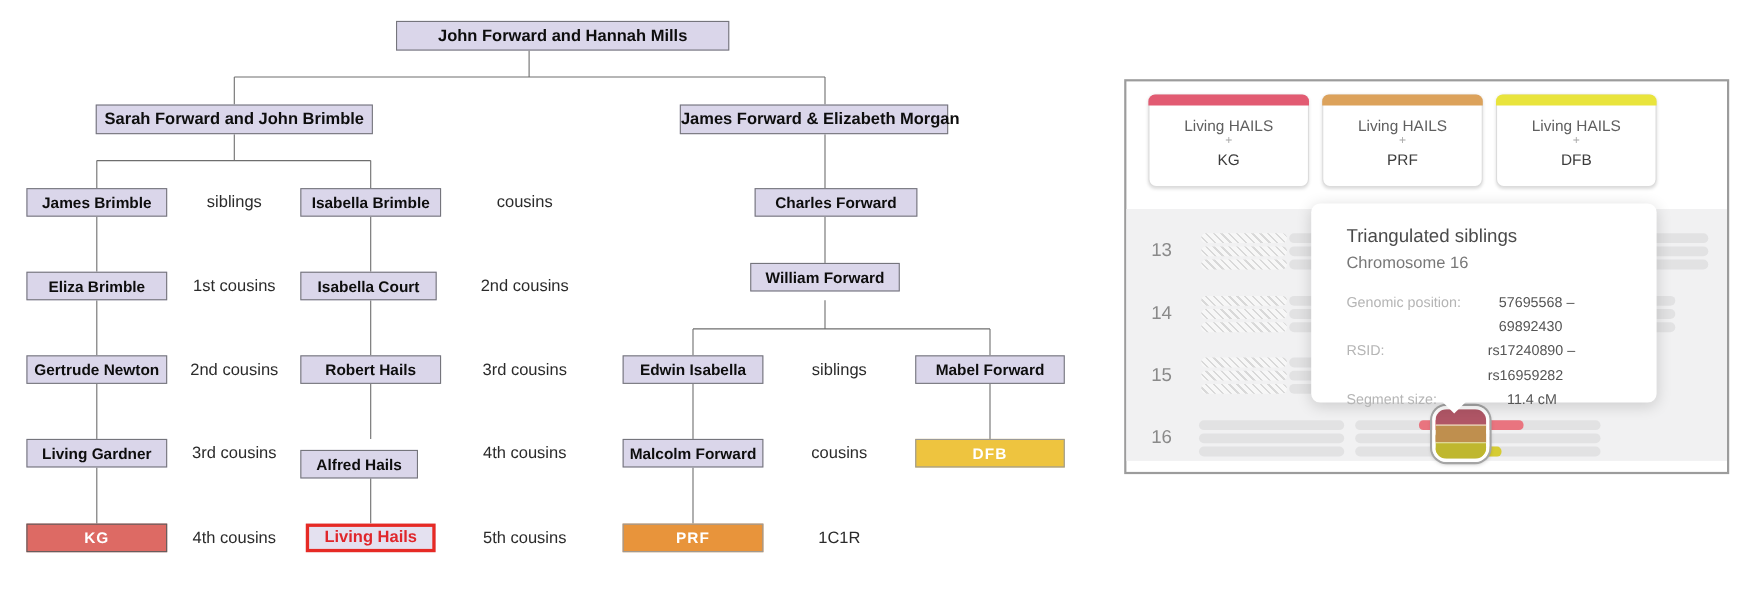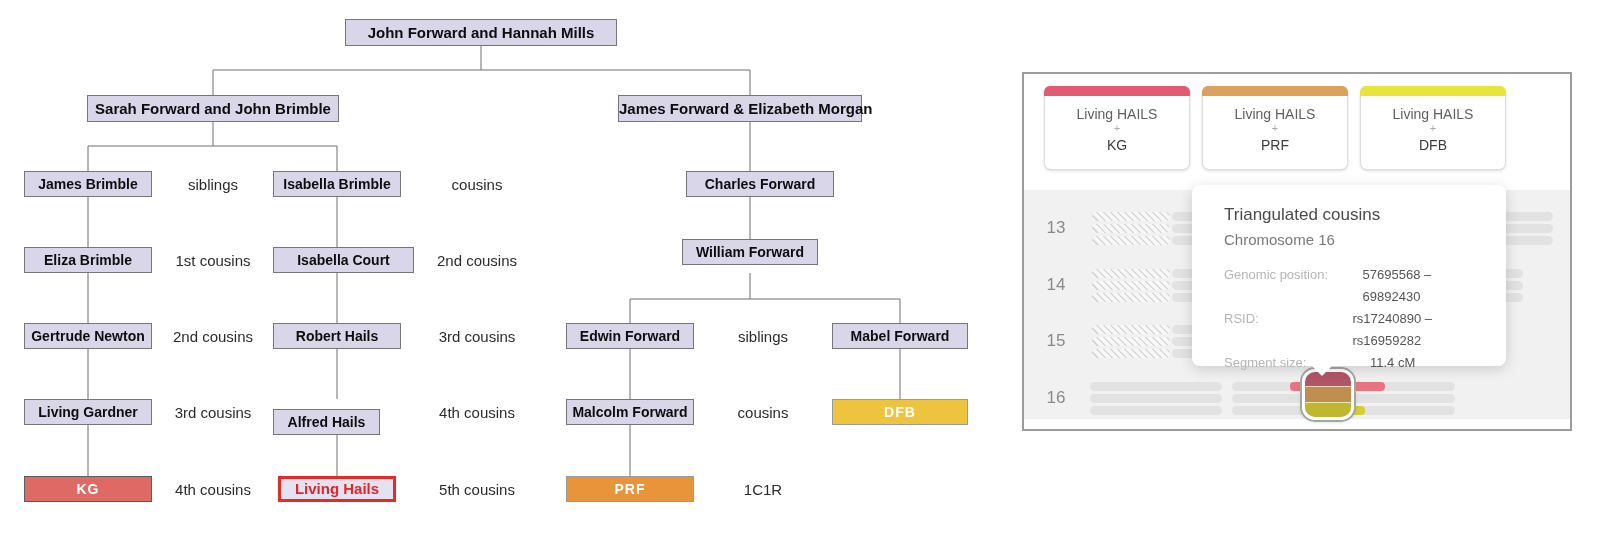--- a/index.html
+++ b/index.html
@@ -75,32 +75,32 @@
         <line x1="630" y1="299" x2="630" y2="323" stroke="#6e6e6e" stroke-width="1"></line>
         <line x1="900" y1="299" x2="900" y2="323" stroke="#6e6e6e" stroke-width="1"></line>
         <line x1="88" y1="349" x2="88" y2="399" stroke="#6e6e6e" stroke-width="1"></line>
         <line x1="337" y1="349" x2="337" y2="399" stroke="#6e6e6e" stroke-width="1"></line>
         <line x1="630" y1="349" x2="630" y2="399" stroke="#6e6e6e" stroke-width="1"></line>
         <line x1="900" y1="349" x2="900" y2="399" stroke="#6e6e6e" stroke-width="1"></line>
         <line x1="88" y1="425" x2="88" y2="476" stroke="#6e6e6e" stroke-width="1"></line>
         <line x1="337" y1="425" x2="337" y2="476" stroke="#6e6e6e" stroke-width="1"></line>
         <line x1="630" y1="425" x2="630" y2="476" stroke="#6e6e6e" stroke-width="1"></line>
       </svg>
-  <div class="node couple" style="left: 345px; top: 19px; width: 272px;">John Forward and Hannah Mills</div>
+  <div class="node couple" style="left: 360px; top: 19px; width: 303px;">John Forward and Hannah Mills</div>
       <div class="node couple" style="left: 87px; top: 95px; width: 252px;">Sarah Forward and John Brimble</div>
       <div class="node couple" style="left: 618px; top: 95px; width: 244px;">James Forward &amp; Elizabeth Morgan</div>
       <div class="node" style="left: 24px; top: 171px; width: 128px;">James Brimble</div>
       <div class="node" style="left: 273px; top: 171px; width: 128px;">Isabella Brimble</div>
       <div class="node" style="left: 686px; top: 171px; width: 148px;">Charles Forward</div>
       <div class="node" style="left: 24px; top: 247px; width: 128px;">Eliza Brimble</div>
-      <div class="node" style="left: 273px; top: 247px; width: 141px;">Isabella Court</div>
+      <div class="node" style="left: 273px; top: 247px; width: 124px;">Isabella Court</div>
       <div class="node" style="left: 682px; top: 239px; width: 136px;">William Forward</div>
       <div class="node" style="left: 24px; top: 323px; width: 128px;">Gertrude Newton</div>
       <div class="node" style="left: 273px; top: 323px; width: 128px;">Robert Hails</div>
-      <div class="node" style="left: 566px; top: 323px; width: 128px;">Edwin Forward</div>
+      <div class="node" style="left: 566px; top: 323px; width: 128px;">Edwin Isabella</div>
       <div class="node" style="left: 832px; top: 323px; width: 136px;">Mabel Forward</div>
       <div class="node" style="left: 24px; top: 399px; width: 128px;">Living Gardner</div>
       <div class="node" style="left: 273px; top: 409px; width: 107px;">Alfred Hails</div>
       <div class="node" style="left: 566px; top: 399px; width: 128px;">Malcolm Forward</div>
       <div class="node yellow" style="left: 832px; top: 399px; width: 136px;">DFB</div>
       <div class="node red" style="left: 24px; top: 476px; width: 128px;">KG</div>
       <div class="node highlight" style="left: 278px; top: 476px; width: 118px;">Living Hails</div>
       <div class="node orange" style="left: 566px; top: 476px; width: 128px;">PRF</div>
       <div class="rel" style="left: 213px; top: 184px;">siblings</div>
       <div class="rel" style="left: 477px; top: 184px;">cousins</div>
@@ -171,21 +171,21 @@
         <div class="ovl" style="left: 280px; top: 216px; width: 61px; background: rgb(214, 204, 51);"></div>
         <div class="sel" style="left: 278px; top: 179px; width: 52px; height: 51px; z-index: 2;">
           <div style="background: rgb(176, 86, 102);"></div>
           <div style="background: rgb(191, 143, 78);"></div>
           <div style="background: rgb(191, 183, 47);"></div>
         </div>
       </div>
   </div>
 
   <div class="tooltip">
-    <div class="tt-title">Triangulated cousins</div>
+    <div class="tt-title">Triangulated siblings</div>
     <div class="tt-sub">Chromosome 16</div>
     <div class="tt-rows" id="tt-rows">
         <div class="tt-row">
           <span class="lab">Genomic position:</span>
           <span class="val">57695568 – 69892430</span>
         </div>
         <div class="tt-row">
           <span class="lab">RSID:</span>
           <span class="val">rs17240890 – rs16959282</span>
         </div>

